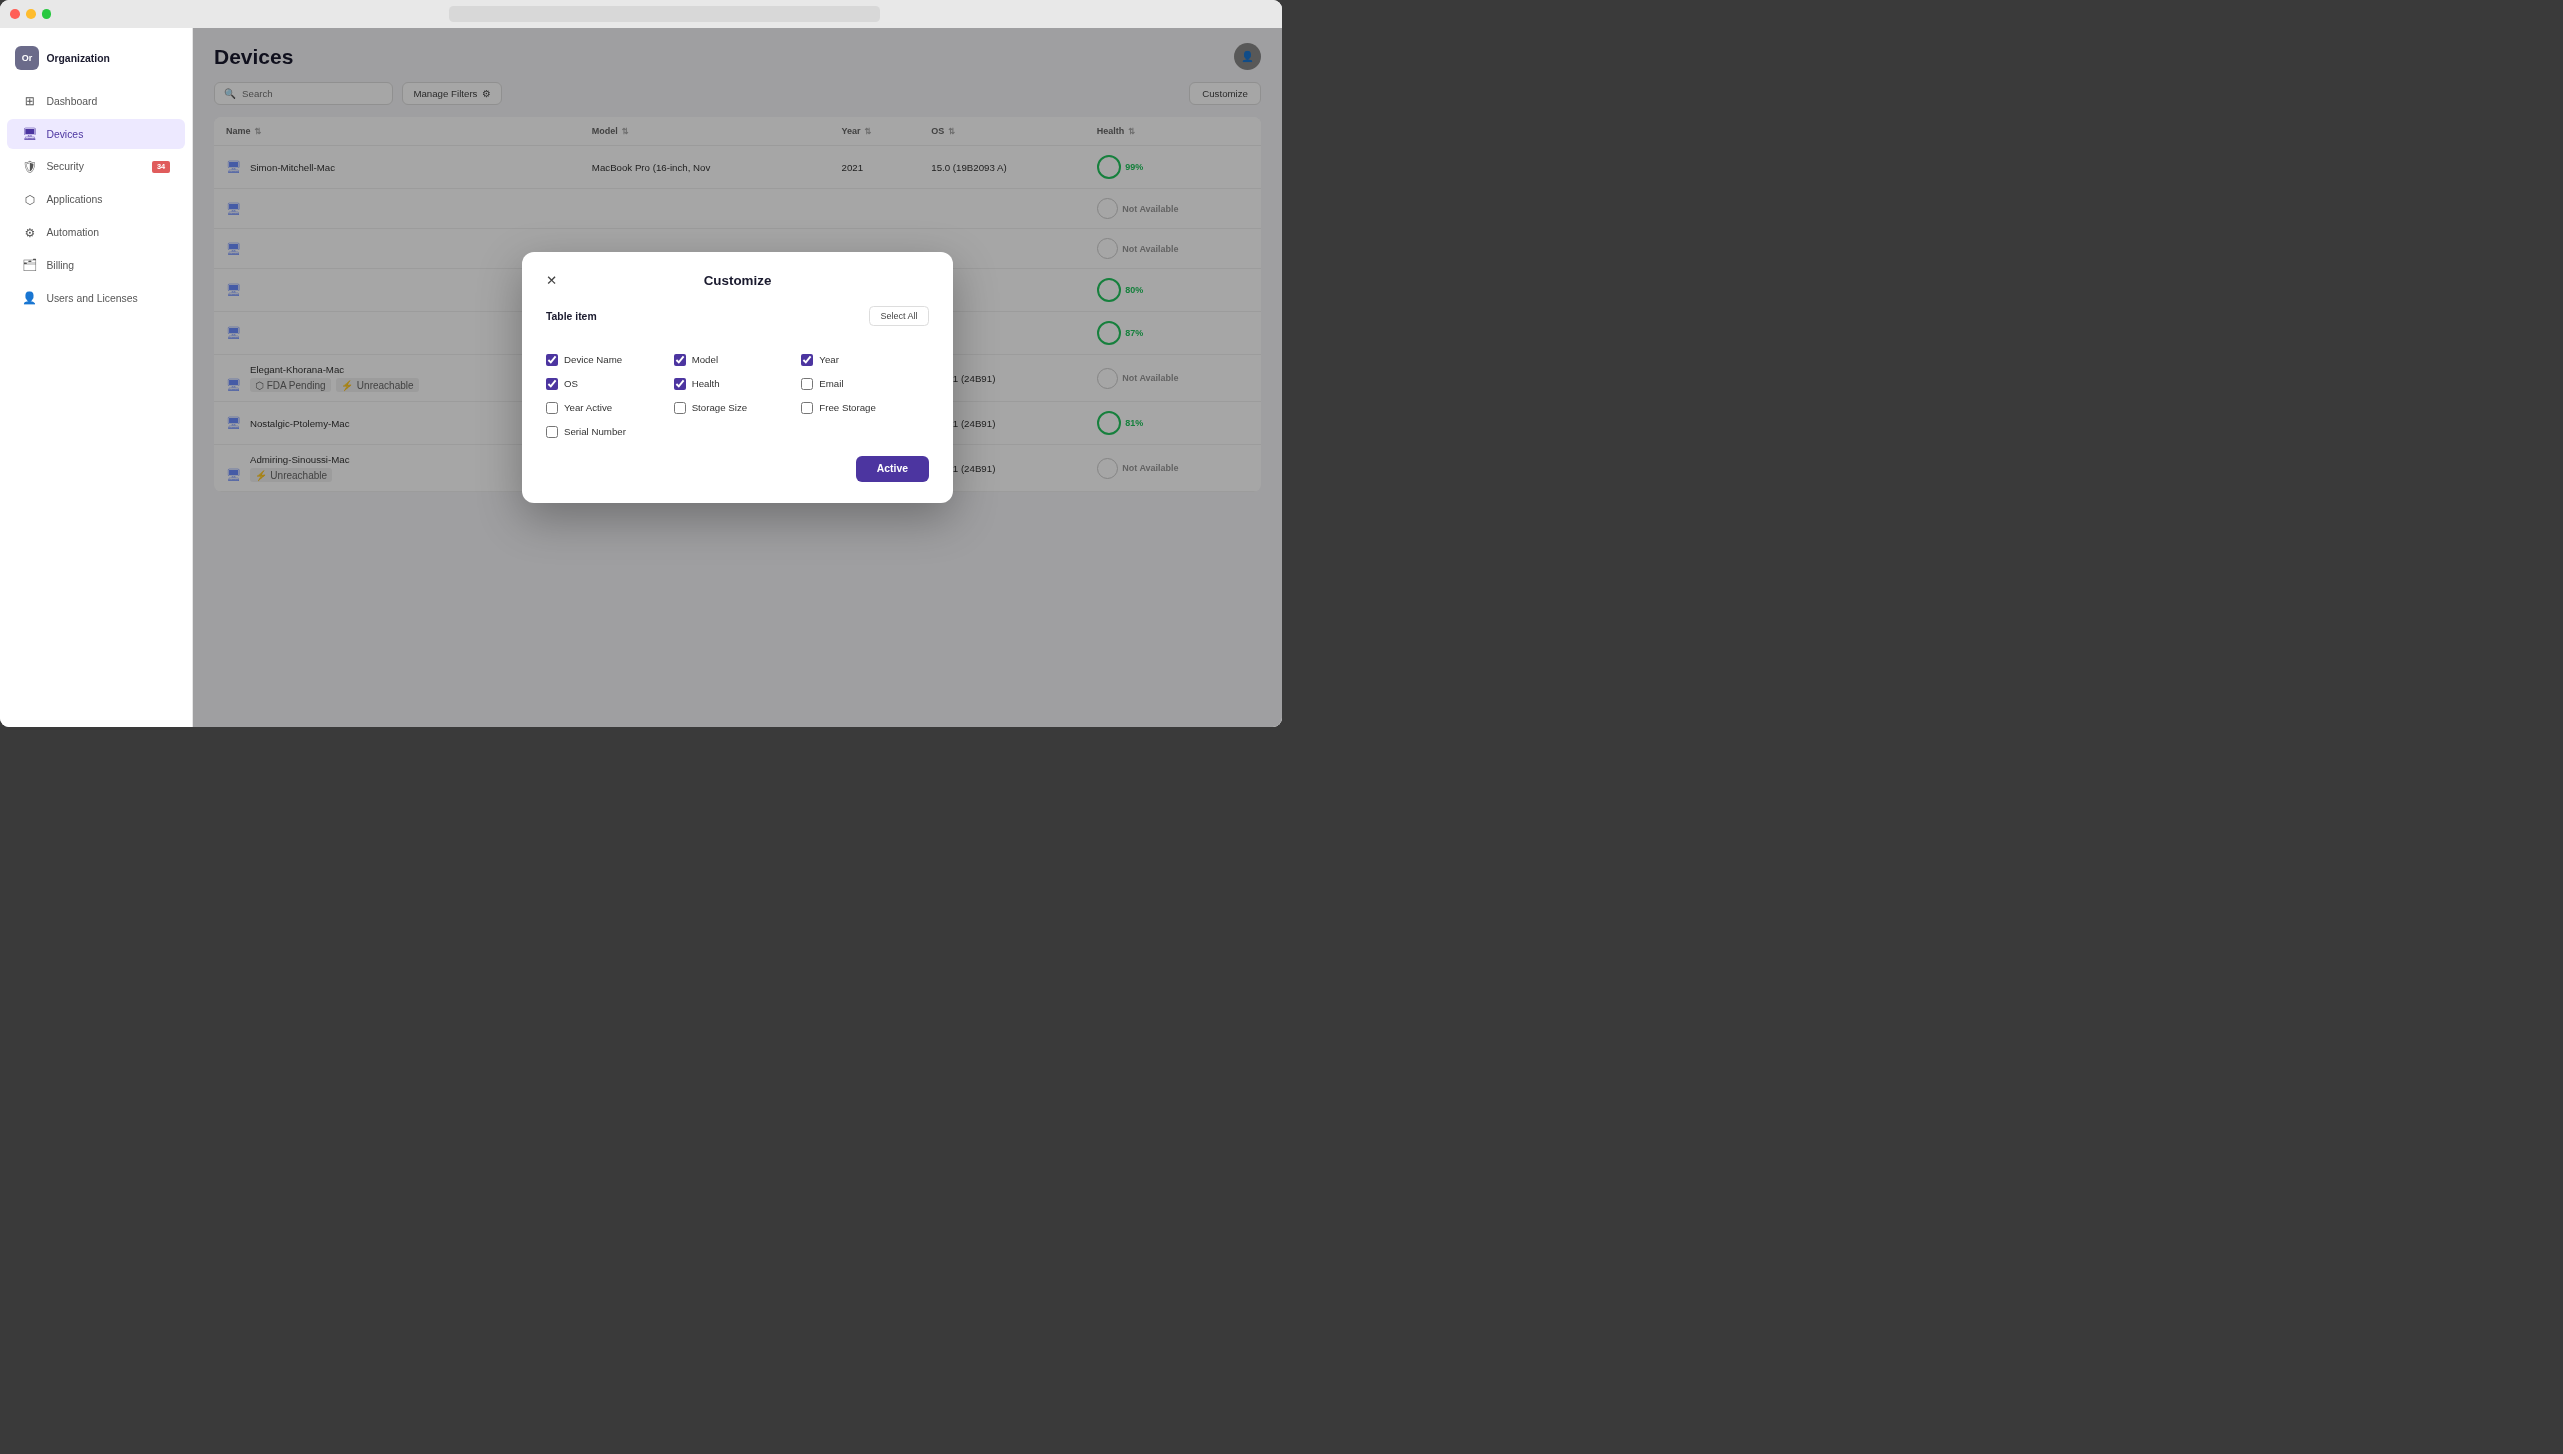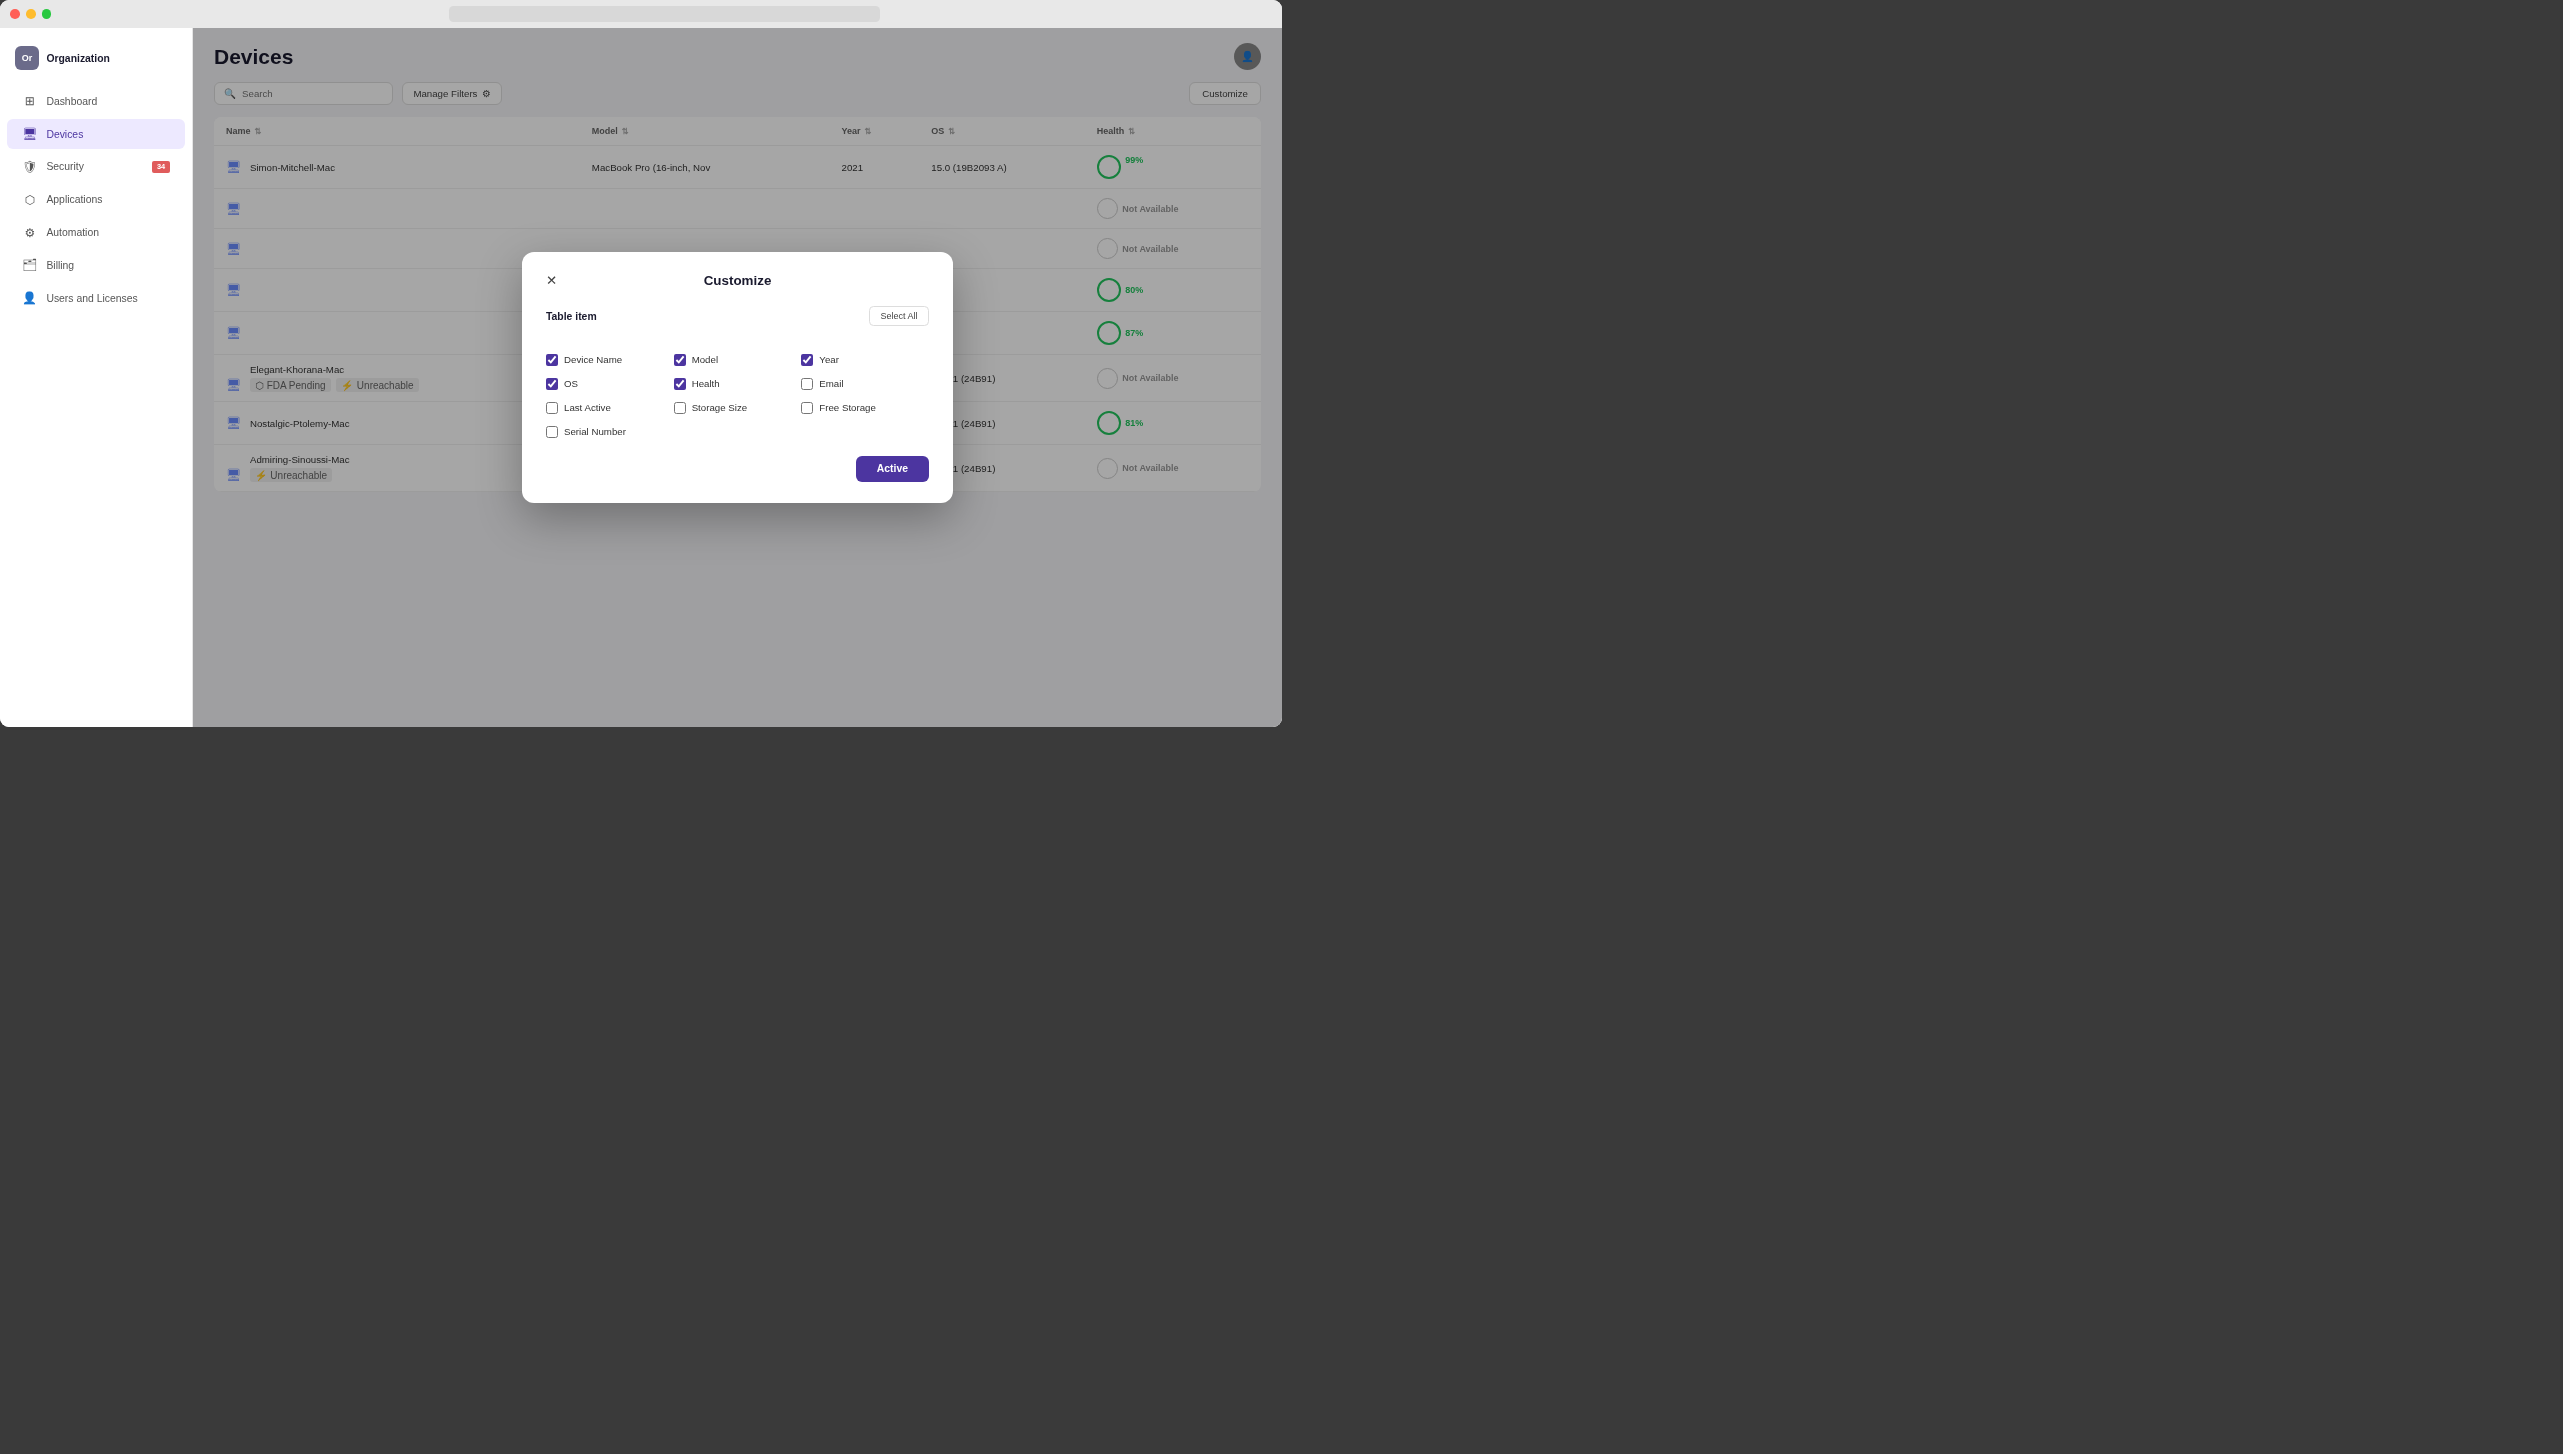--- a/index.html
+++ b/index.html
@@ -490,21 +490,21 @@
           <tbody>
             <tr>
               <td>
                 <span style="margin-right:6px;font-size:12px;color:#6b8cff;">🖥</span>
                 <span>Simon-Mitchell-Mac</span>
               </td>
               <td>MacBook Pro (16-inch, Nov</td>
               <td>2021</td>
               <td>15.0 (19B2093 A)</td>
               <td>
-                <div style="display:flex;gap:4.5px;">
+                <div style="display:flex;align-items:center;gap:4.5px;">
                   <div class="health-circle" style="border-color:#22c55e;color:#22c55e;"></div>
                   <span style="color:#22c55e;font-weight:600;font-size:9px;">99%</span>
                 </div>
               </td>
             </tr>
             <tr>
               <td>
                 <span style="margin-right:6px;font-size:12px;color:#6b8cff;">🖥</span>
               </td>
               <td></td>
@@ -655,21 +655,21 @@
             <label class="checkbox-item">
               <input type="checkbox" checked="" style="">
               <span>Health</span>
             </label>
             <label class="checkbox-item">
               <input type="checkbox" style="">
               <span>Email</span>
             </label>
             <label class="checkbox-item">
               <input type="checkbox" style="">
-              <span>Last Active</span>
+              <span>Year Active</span>
             </label>
             <label class="checkbox-item">
               <input type="checkbox" style="">
               <span>Storage Size</span>
             </label>
             <label class="checkbox-item">
               <input type="checkbox" style="">
               <span>Free Storage</span>
             </label>
             <label class="checkbox-item">

